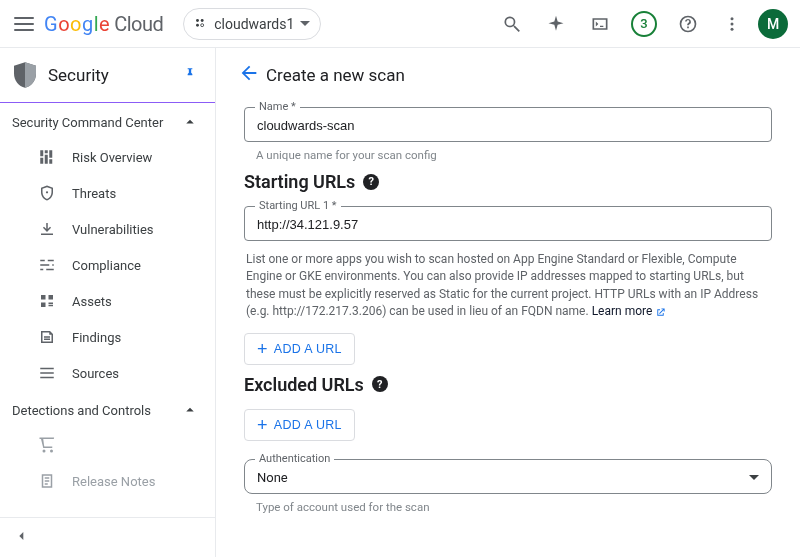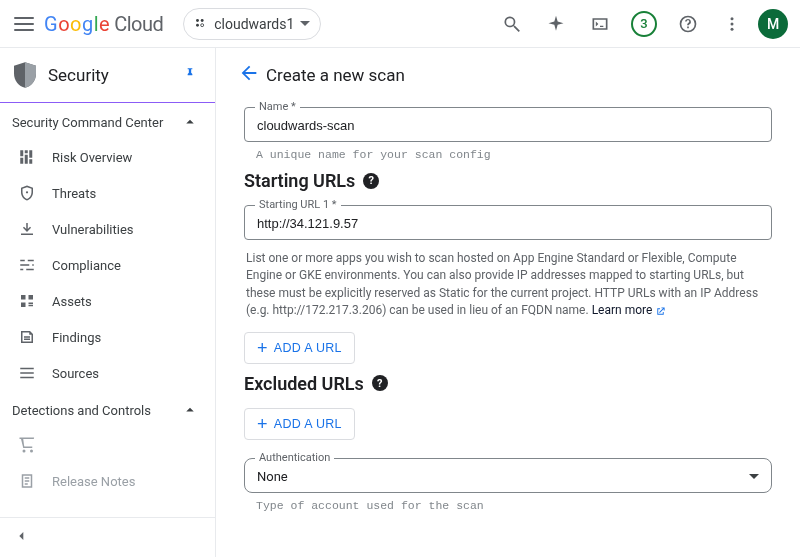--- a/index.html
+++ b/index.html
@@ -26,38 +26,38 @@
     .layout { display: flex; height: calc(557px - 48px); }
     
     
     .sidebar { width: 216px; border-right: 1px solid #e8eaed; display: flex; flex-direction: column; }
     .sidebar-header { display: flex; align-items: center; gap: 12px; padding: 14px 18px 14px 14px; border-bottom: 1px solid #8b5cf6; }
     .shield { width: 22px; height: 26px; }
     .sidebar-header .title { font-size: 17px; color: #202124; font-weight: 400; flex: 1; }
     .pin { color: #1a73e8; font-size: 14px; }
     .section-hdr { display: flex; align-items: center; justify-content: space-between; padding: 10px 16px 8px 12px; font-size: 13px; color: #3c4043; cursor: pointer; }
     .chevron { width: 18px; height: 18px; }
-    .nav { list-style: none; }
+    .nav { list-style: none; margin-left: 20px; }
     .nav li { display: flex; align-items: center; gap: 16px; padding: 9px 12px 9px 18px; font-size: 13px; color: #3c4043; cursor: pointer; }
     .nav li.dim { color: #9aa0a6; }
     .nav-icon { width: 18px; height: 18px; display: flex; align-items: center; justify-content: center; color: #5f6368; flex-shrink: 0; }
     .nav-icon svg { width: 18px; height: 18px; }
     .nav-label { flex: 1; overflow: hidden; text-overflow: ellipsis; white-space: nowrap; }
     .collapse-row { border-top: 1px solid #e8eaed; padding: 10px 14px; margin-top: auto; cursor: pointer; color: #5f6368; }
     
     
     .main { flex: 1; overflow-y: auto; }
     .main-header { display: flex; align-items: center; gap: 6px; padding: 14px 22px 14px 22px; }
     .back-arrow { color: #1a73e8; cursor: pointer; }
     .main-header h1 { font-size: 17px; font-weight: 400; color: #202124; }
     .form { padding: 0 28px 30px 28px; max-width: 620px; }
     .field-wrap { position: relative; border: 1px solid #80868b; border-radius: 4px; padding: 10px 12px 8px 12px; margin-top: 6px; }
     .field-label { position: absolute; top: -8px; left: 10px; background: #fff; padding: 0 4px; font-size: 11px; color: #5f6368; }
     .field-input { border: none; outline: none; width: 100%; font-size: 13px; color: #202124; background: transparent; }
-    .helper { font-size: 11.5px; color: #80868b; margin: 6px 0 0 12px; font-family: Liberation Mono, monospace; }
+    .helper { font-size: 11.5px; color: #80868b; margin: 6px 0 0 12px; }
     .section-title { display: flex; align-items: center; gap: 8px; margin: 9px 0 14px 0; font-size: 18px; font-weight: 600; color: #202124; }
     .help-bubble { width: 16px; height: 16px; border-radius: 50%; background: #202124; color: #fff; display: flex; align-items: center; justify-content: center; font-size: 11px; font-weight: 700; cursor: pointer; }
     .desc { font-size: 12px; color: #5f6368; line-height: 1.45; margin: 10px 0 12px 2px; }
     .desc a { color: #0f172a; text-decoration: none; }
     .add-btn { display: inline-flex; align-items: center; gap: 6px; border: 1px solid #dadce0; border-radius: 4px; padding: 6px 12px; color: #1a73e8; font-size: 12.5px; font-weight: 500; letter-spacing: 0.3px; cursor: pointer; background: #fff; }
     .add-btn .plus { font-size: 18px; line-height: 1; }
     .dropdown { position: relative; border: 1px solid #80868b; border-radius: 8px; padding: 10px 12px 8px 12px; margin-top: 18px; cursor: pointer; display: flex; align-items: center; }
     .dropdown .val { flex: 1; font-size: 13px; color: #202124; }
     .dropdown .caret { width: 0; height: 0; border-left: 5px solid transparent; border-right: 5px solid transparent; border-top: 5px solid #3c4043; }
     

